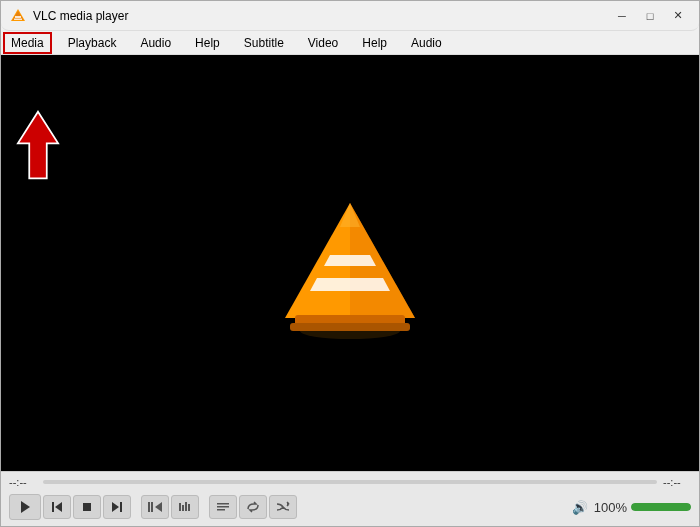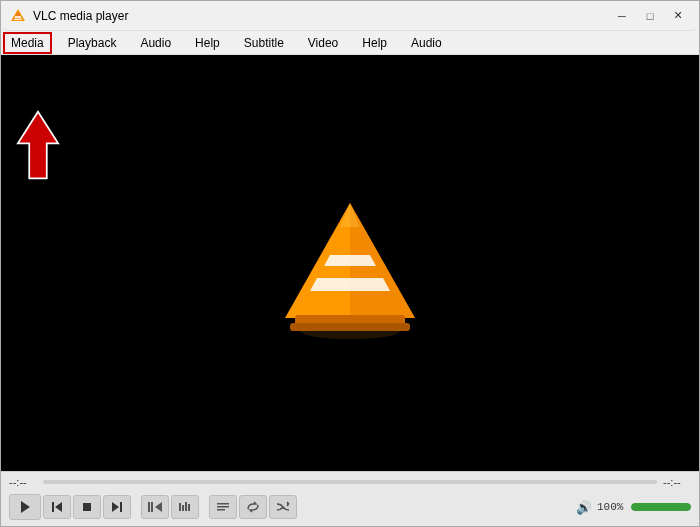--- a/index.html
+++ b/index.html
@@ -197,24 +197,23 @@
       width: 18px;
       height: 18px;
       display: flex;
       align-items: center;
       justify-content: center;
       font-size: 13px;
       color: #333;
     }
 
     .volume-label {
-      font-size: 11px;
+      font-size: 13px;
       color: #333;
       min-width: 30px;
-      font-family: Liberation Mono, monospace;
     }
 
     .volume-bar {
       width: 60px;
       height: 8px;
       background: #ccc;
       border-radius: 4px;
       overflow: hidden;
       position: relative;
     }

